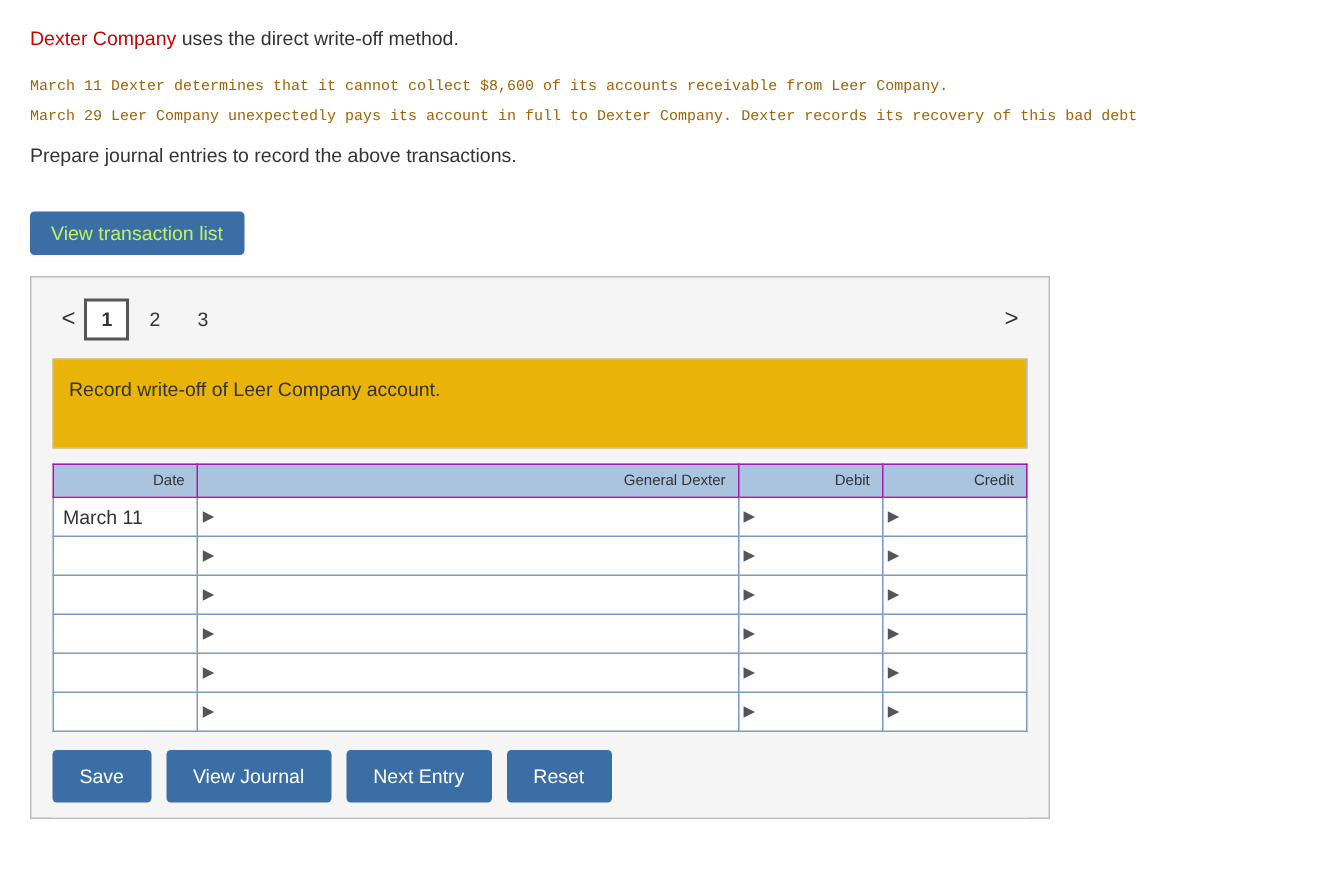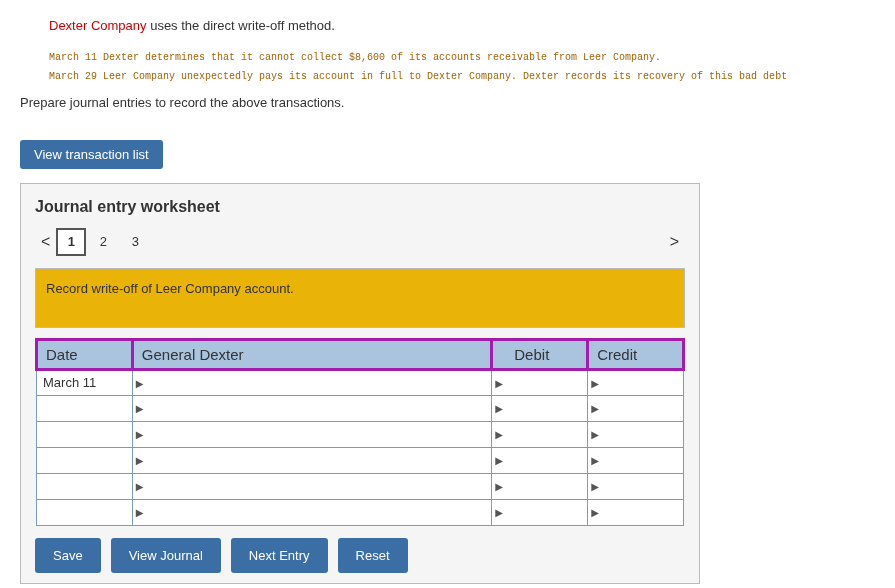--- a/index.html
+++ b/index.html
@@ -9,34 +9,33 @@
       background: #fff;
       color: #333;
       padding: 16px 20px;
       width: 895px;
       min-height: 588px;
       overflow-x: hidden;
     }
     .intro-para {
       margin-bottom: 10px;
       line-height: 1.5;
-      margin-left: 29px;
     }
     .company-name { color: #c00; }
     .code-text {
       font-family: 'Courier New', monospace;
       font-size: 10px;
       color: #a16207;
     }
     .prepare-text {
       margin: 10px 0 30px 0;
     }
     .btn-view {
       background-color: #3a6ea5;
-      color: #ffffff;
+      color: #bef264;
       border: none;
       padding: 7px 14px;
       font-size: 13px;
       cursor: pointer;
       border-radius: 3px;
       margin-bottom: 14px;
     }
     .worksheet-container {
       border: 1px solid #bbb;
       background: #f5f5f5;
@@ -96,25 +95,25 @@
     }
     .journal-table {
       width: 100%;
       border-collapse: collapse;
       margin-bottom: 0;
     }
     .journal-table thead tr {
       background-color: #aac4e0;
     }
     .journal-table thead th {
-      border: 3px solid #a21caf;
+      border: 1px solid #a21caf;
       padding: 5px 8px;
-      text-align: left;
+      text-align: right;
       font-weight: normal;
-      font-size: 15px;
+      font-size: 10px;
     }
     .journal-table thead th.date-col { width: 80px; }
     .journal-table thead th.gj-col { width: 300px; }
     .journal-table thead th.debit-col { width: 80px; padding-left: 21px; }
     .journal-table thead th.credit-col { width: 80px; }
     .journal-table tbody tr {
       background: #fff;
     }
     .journal-table tbody td {
       border: 1px solid #7a9bbe;
@@ -169,21 +168,20 @@
   <span class="code-text">
     <span>March 29 </span><span>Leer Company unexpectedly pays its account in full to Dexter Company. Dexter records its recovery of this bad debt</span>
   </span>
 </p>
 
 <p class="prepare-text">Prepare journal entries to record the above transactions.</p>
 
 <button class="btn-view">View transaction list</button>
 
 <div class="worksheet-container">
-  <div class="worksheet-title">Journal entry worksheet</div>
 
   <div class="tabs-row">
     <button class="tab-nav-btn">&lt;</button>
     <div class="tab-item active">1</div>
     <div class="tab-item inactive">2</div>
     <div class="tab-item inactive">3</div>
     <div style="flex:1"></div>
     <button class="tab-nav-btn">&gt;</button>
   </div>
 

